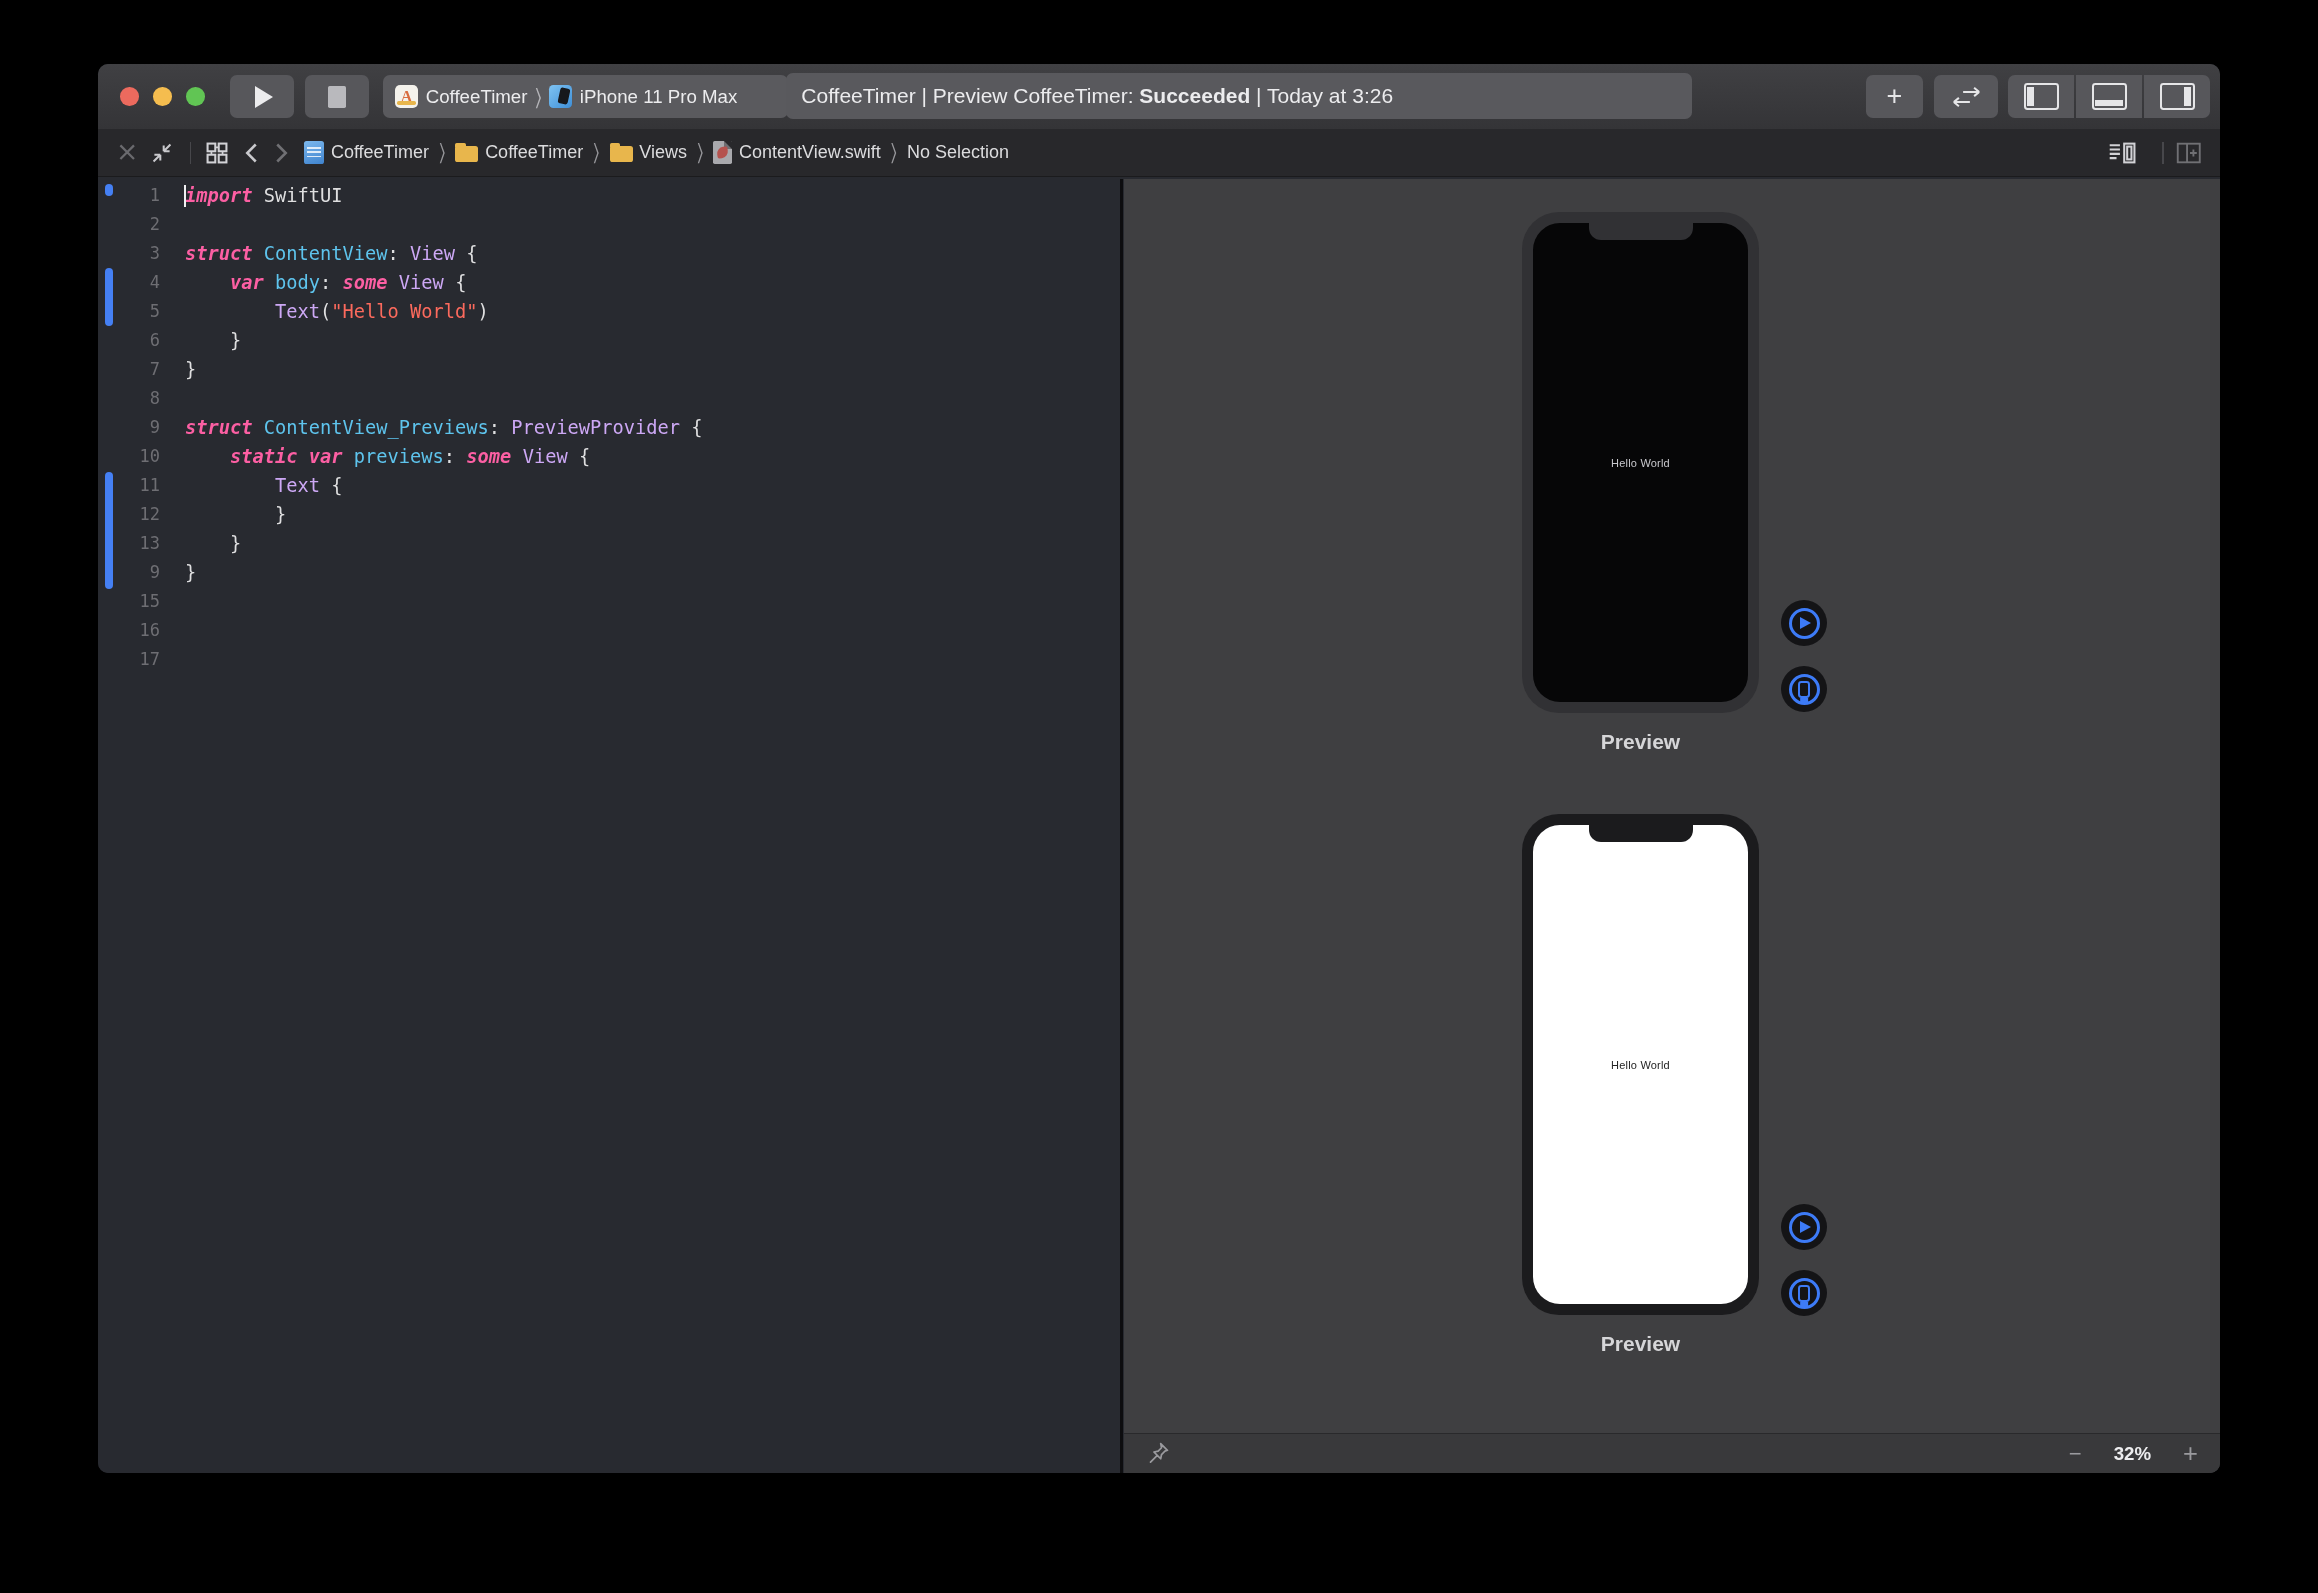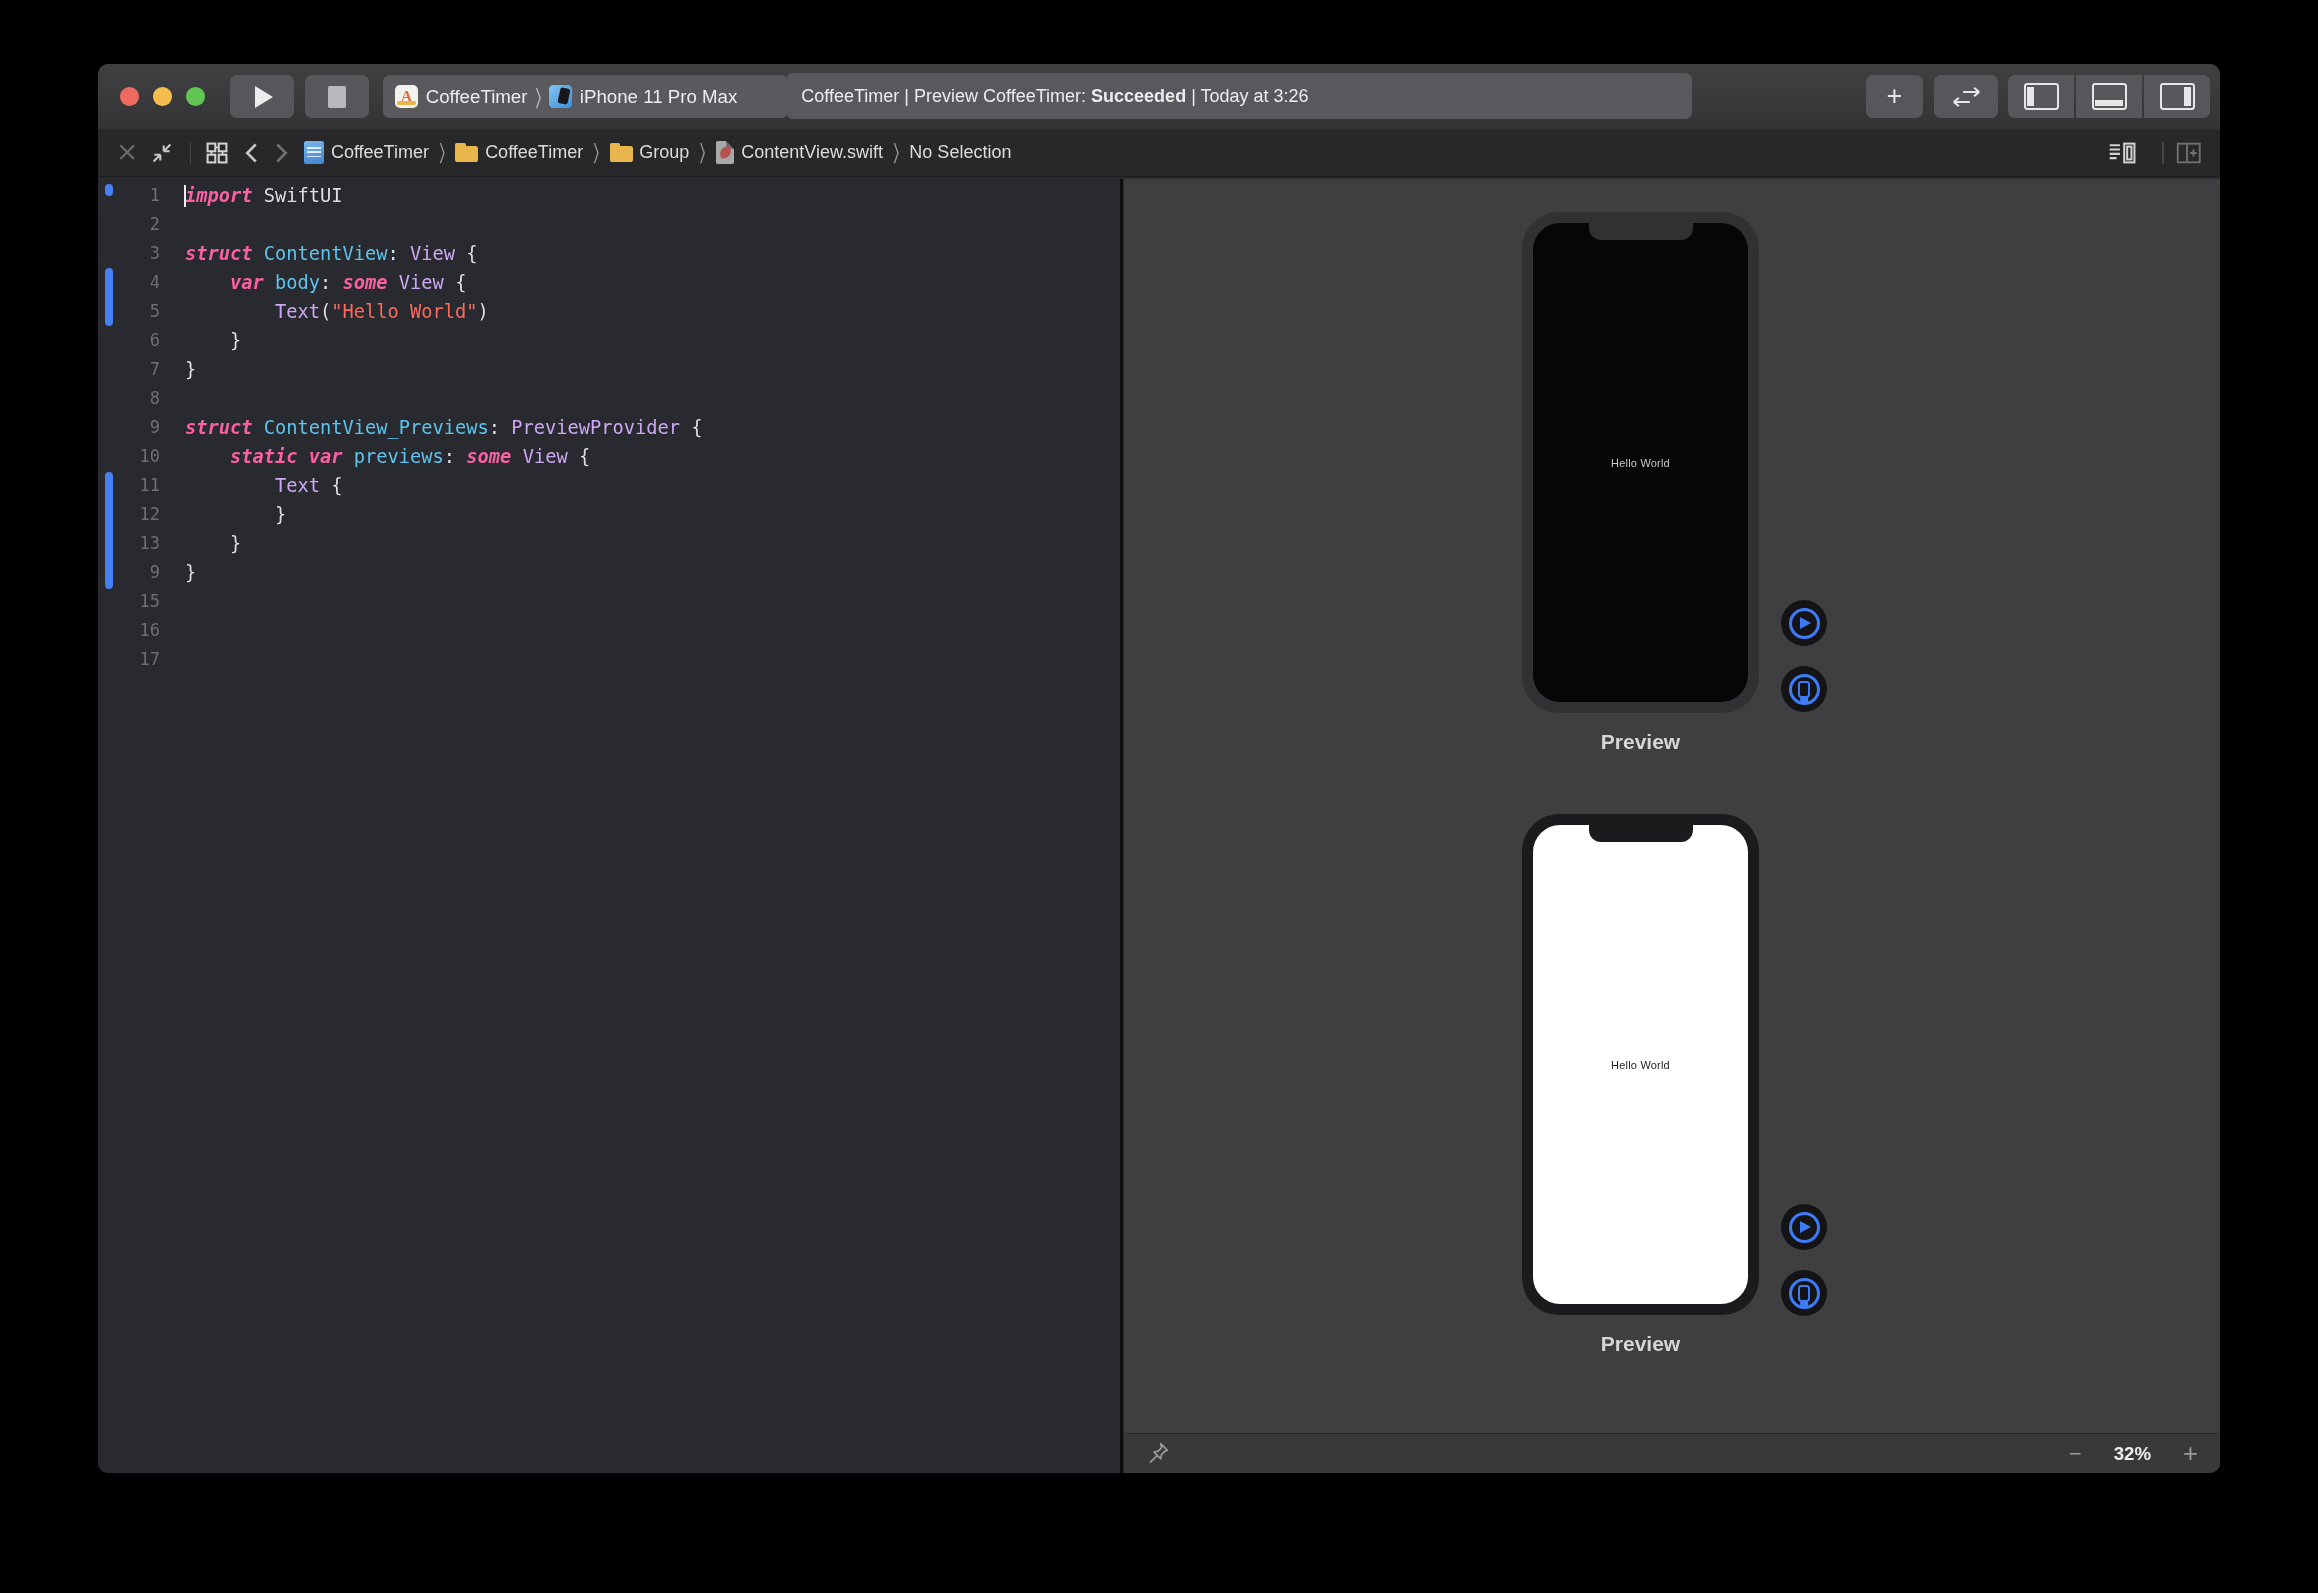--- a/index.html
+++ b/index.html
@@ -13,21 +13,21 @@
            background:linear-gradient(#404043,#343437);border-bottom:0.9px solid #232325;}
   .traffic{position:absolute;top:23px;width:18.7px;height:18.7px;border-radius:50%;}
   .tb-btn{position:absolute;top:11px;height:43px;background:#57575B;border-radius:6.8px;
           display:flex;align-items:center;justify-content:center;}
   .play-tri{width:0;height:0;border-left:18.7px solid #ECECEE;border-top:11px solid transparent;
             border-bottom:11px solid transparent;margin-left:3.4px;}
   .stop-sq{width:18.7px;height:22px;background:#B9B9BD;border-radius:1.7px;}
   .pill{position:absolute;background:#5A5A5E;border-radius:6.8px;display:flex;align-items:center;
         color:#ECECEE;font-size:18.7px;}
   #scheme-pill{left:285px;top:11px;width:381px;height:43px;padding:0 12px;gap:7.7px;}
-  #status-pill{left:688px;top:9.4px;width:875px;height:46px;padding:0 15.3px;font-size:18px;background:#59595D;}
+  #status-pill{left:688px;top:9.4px;width:875px;height:46px;padding:0 15.3px;font-size:21px;background:#59595D;}
   #status-pill b{font-weight:700;}
   .chev-sep{color:#B5B5B9;font-size:18.7px;font-weight:300;transform:scaleY(1.25);display:inline-block;}
   
   .app-ic{width:23px;height:23px;border-radius:5.1px;background:#F4F2EC;position:relative;overflow:hidden;
           display:flex;align-items:center;justify-content:center;}
   .app-ic span{color:#D96C3F;font-weight:700;font-size:16px;font-family:"Liberation Serif",serif;}
   .app-ic i{position:absolute;left:1.7px;right:1.7px;bottom:3.4px;height:3.4px;background:#E8B64C;border-radius:1.7px;}
   .dev-ic{width:23px;height:23px;border-radius:4.3px;background:linear-gradient(135deg,#7FC3F2,#3E8FD8);
           position:relative;overflow:hidden;}
   .dev-ic i{position:absolute;right:2.6px;top:3.4px;width:10.2px;height:16px;background:#16181C;
@@ -219,21 +219,21 @@
             <span>CoffeeTimer</span>
           </span>
           <span class="bc-chev">〉</span>
           <span style="display: flex; align-items: center; gap: 6.8px;">
             <span class="folder-ic"></span>
             <span>CoffeeTimer</span>
           </span>
           <span class="bc-chev">〉</span>
           <span style="display: flex; align-items: center; gap: 6.8px;">
             <span class="folder-ic"></span>
-            <span>Group</span>
+            <span>Views</span>
           </span>
           <span class="bc-chev">〉</span>
           <span style="display: flex; align-items: center; gap: 6.8px;">
             <span class="swift-ic">
               <span class="swift-bird"></span>
             </span>
             <span>ContentView.swift</span>
           </span>
           <span class="bc-chev">〉</span>
           <span style="display: flex; align-items: flex-start; gap: 6.8px;">

